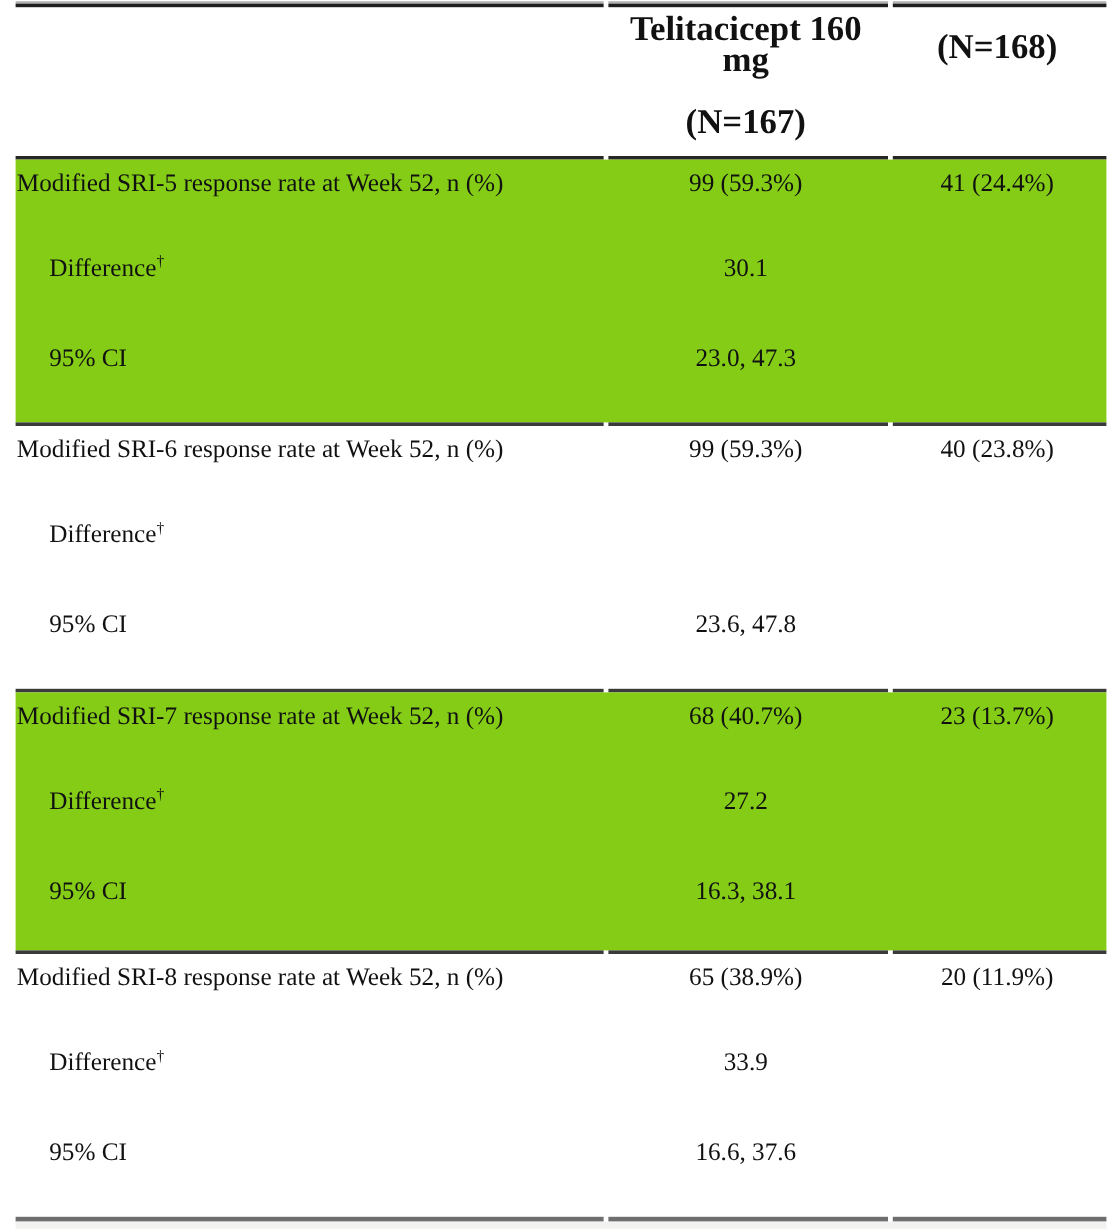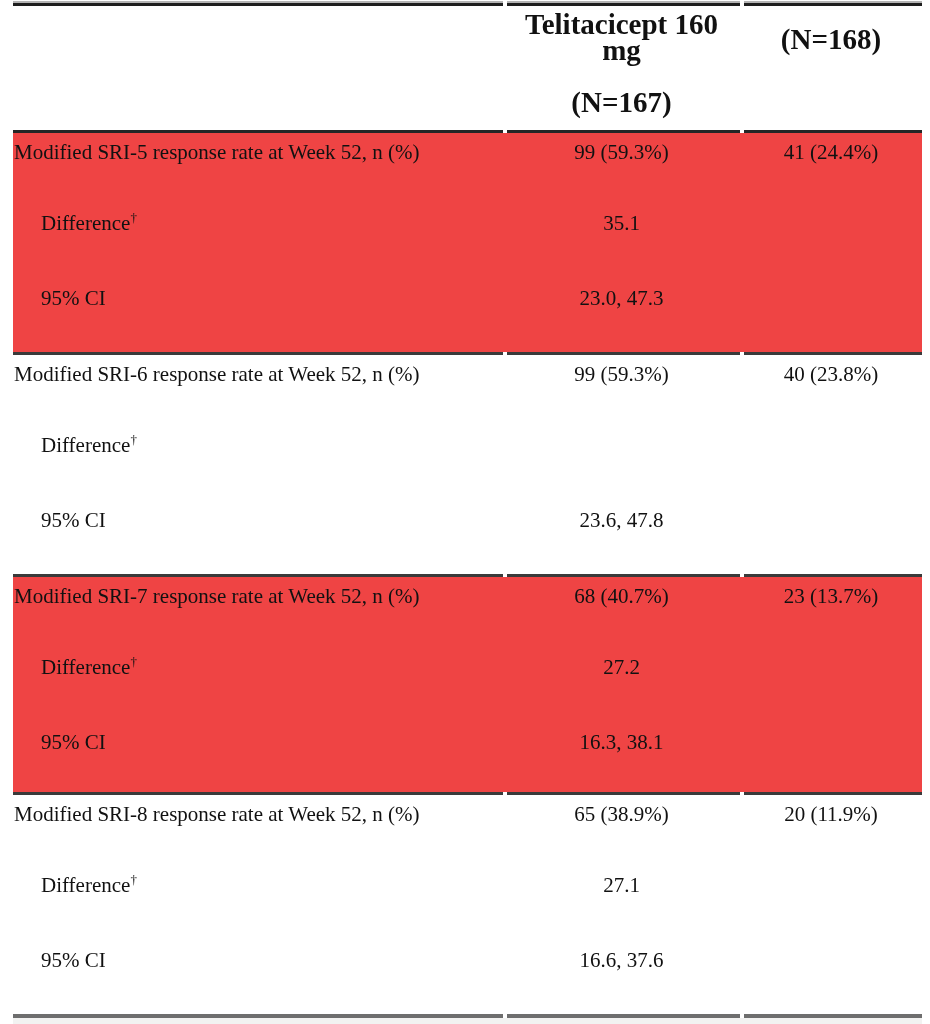--- a/index.html
+++ b/index.html
@@ -21,21 +21,21 @@
   .rule-mid div{background:#3a3a3a;}
   .rule-bottom{top:1014px;height:4px;}
   .rule-bottom div{background:#6e6e6e;}
   
   .header{position:absolute;top:0;left:0;width:909px;height:130px;display:grid;grid-template-columns:490px 237px 182px;}
   .hcell{text-align:center;font-weight:bold;font-size:29px;line-height:26px;}
   .hline1{margin-top:11px;}
   .hline2{margin-top:26px;}
   
   .block{position:absolute;left:0;width:909px;}
-  .block.shaded{background:#ef4444;text-decoration:underline;}
+  .block.shaded{background:#84cc16;text-decoration:underline;}
   .row{position:absolute;left:0;width:909px;display:grid;grid-template-columns:490px 237px 182px;font-size:21px;line-height:26px;}
   .row .label{padding-left:1px;text-align:left;white-space:nowrap;}
   .row.indent .label{padding-left:28px;}
   .row .val{text-align:center;}
   sup{font-size:13px;line-height:0;}
   .row-1{top:6px;}
   .row-2{top:77px;}
   .row-3{top:152px;}
   .bottom-strip{position:absolute;top:1018px;left:0;width:909px;height:6px;background:#f2f2f1;}
 </style>
@@ -73,21 +73,21 @@
     </div>
 
   <div class="block shaded" style="top:133px;height:219px;">
     <div class="row row-1">
       <div class="label">Modified SRI-5 response rate at Week 52, n (%)</div>
       <div class="val">99 (59.3%)</div>
       <div class="val">41 (24.4%)</div>
     </div>
     <div class="row row-2 indent">
       <div class="label"><span>Difference</span><sup>†</sup></div>
-      <div class="val">35.1</div>
+      <div class="val">30.1</div>
       <div class="val"></div>
     </div>
     <div class="row row-3 indent">
       <div class="label">95% CI</div>
       <div class="val">23.0, 47.3</div>
       <div class="val"></div>
     </div>
   </div>
 
   <div class="rule rule-mid" style="top:352px;">
@@ -144,21 +144,21 @@
     </div>
 
   <div class="block" style="top:795px;height:219px;">
     <div class="row row-1">
       <div class="label">Modified SRI-8 response rate at Week 52, n (%)</div>
       <div class="val">65 (38.9%)</div>
       <div class="val">20 (11.9%)</div>
     </div>
     <div class="row row-2 indent">
       <div class="label"><span>Difference</span><sup>†</sup></div>
-      <div class="val">27.1</div>
+      <div class="val">33.9</div>
       <div class="val"></div>
     </div>
     <div class="row row-3 indent">
       <div class="label">95% CI</div>
       <div class="val">16.6, 37.6</div>
       <div class="val"></div>
     </div>
   </div>
 
   <div class="rule rule-bottom">

